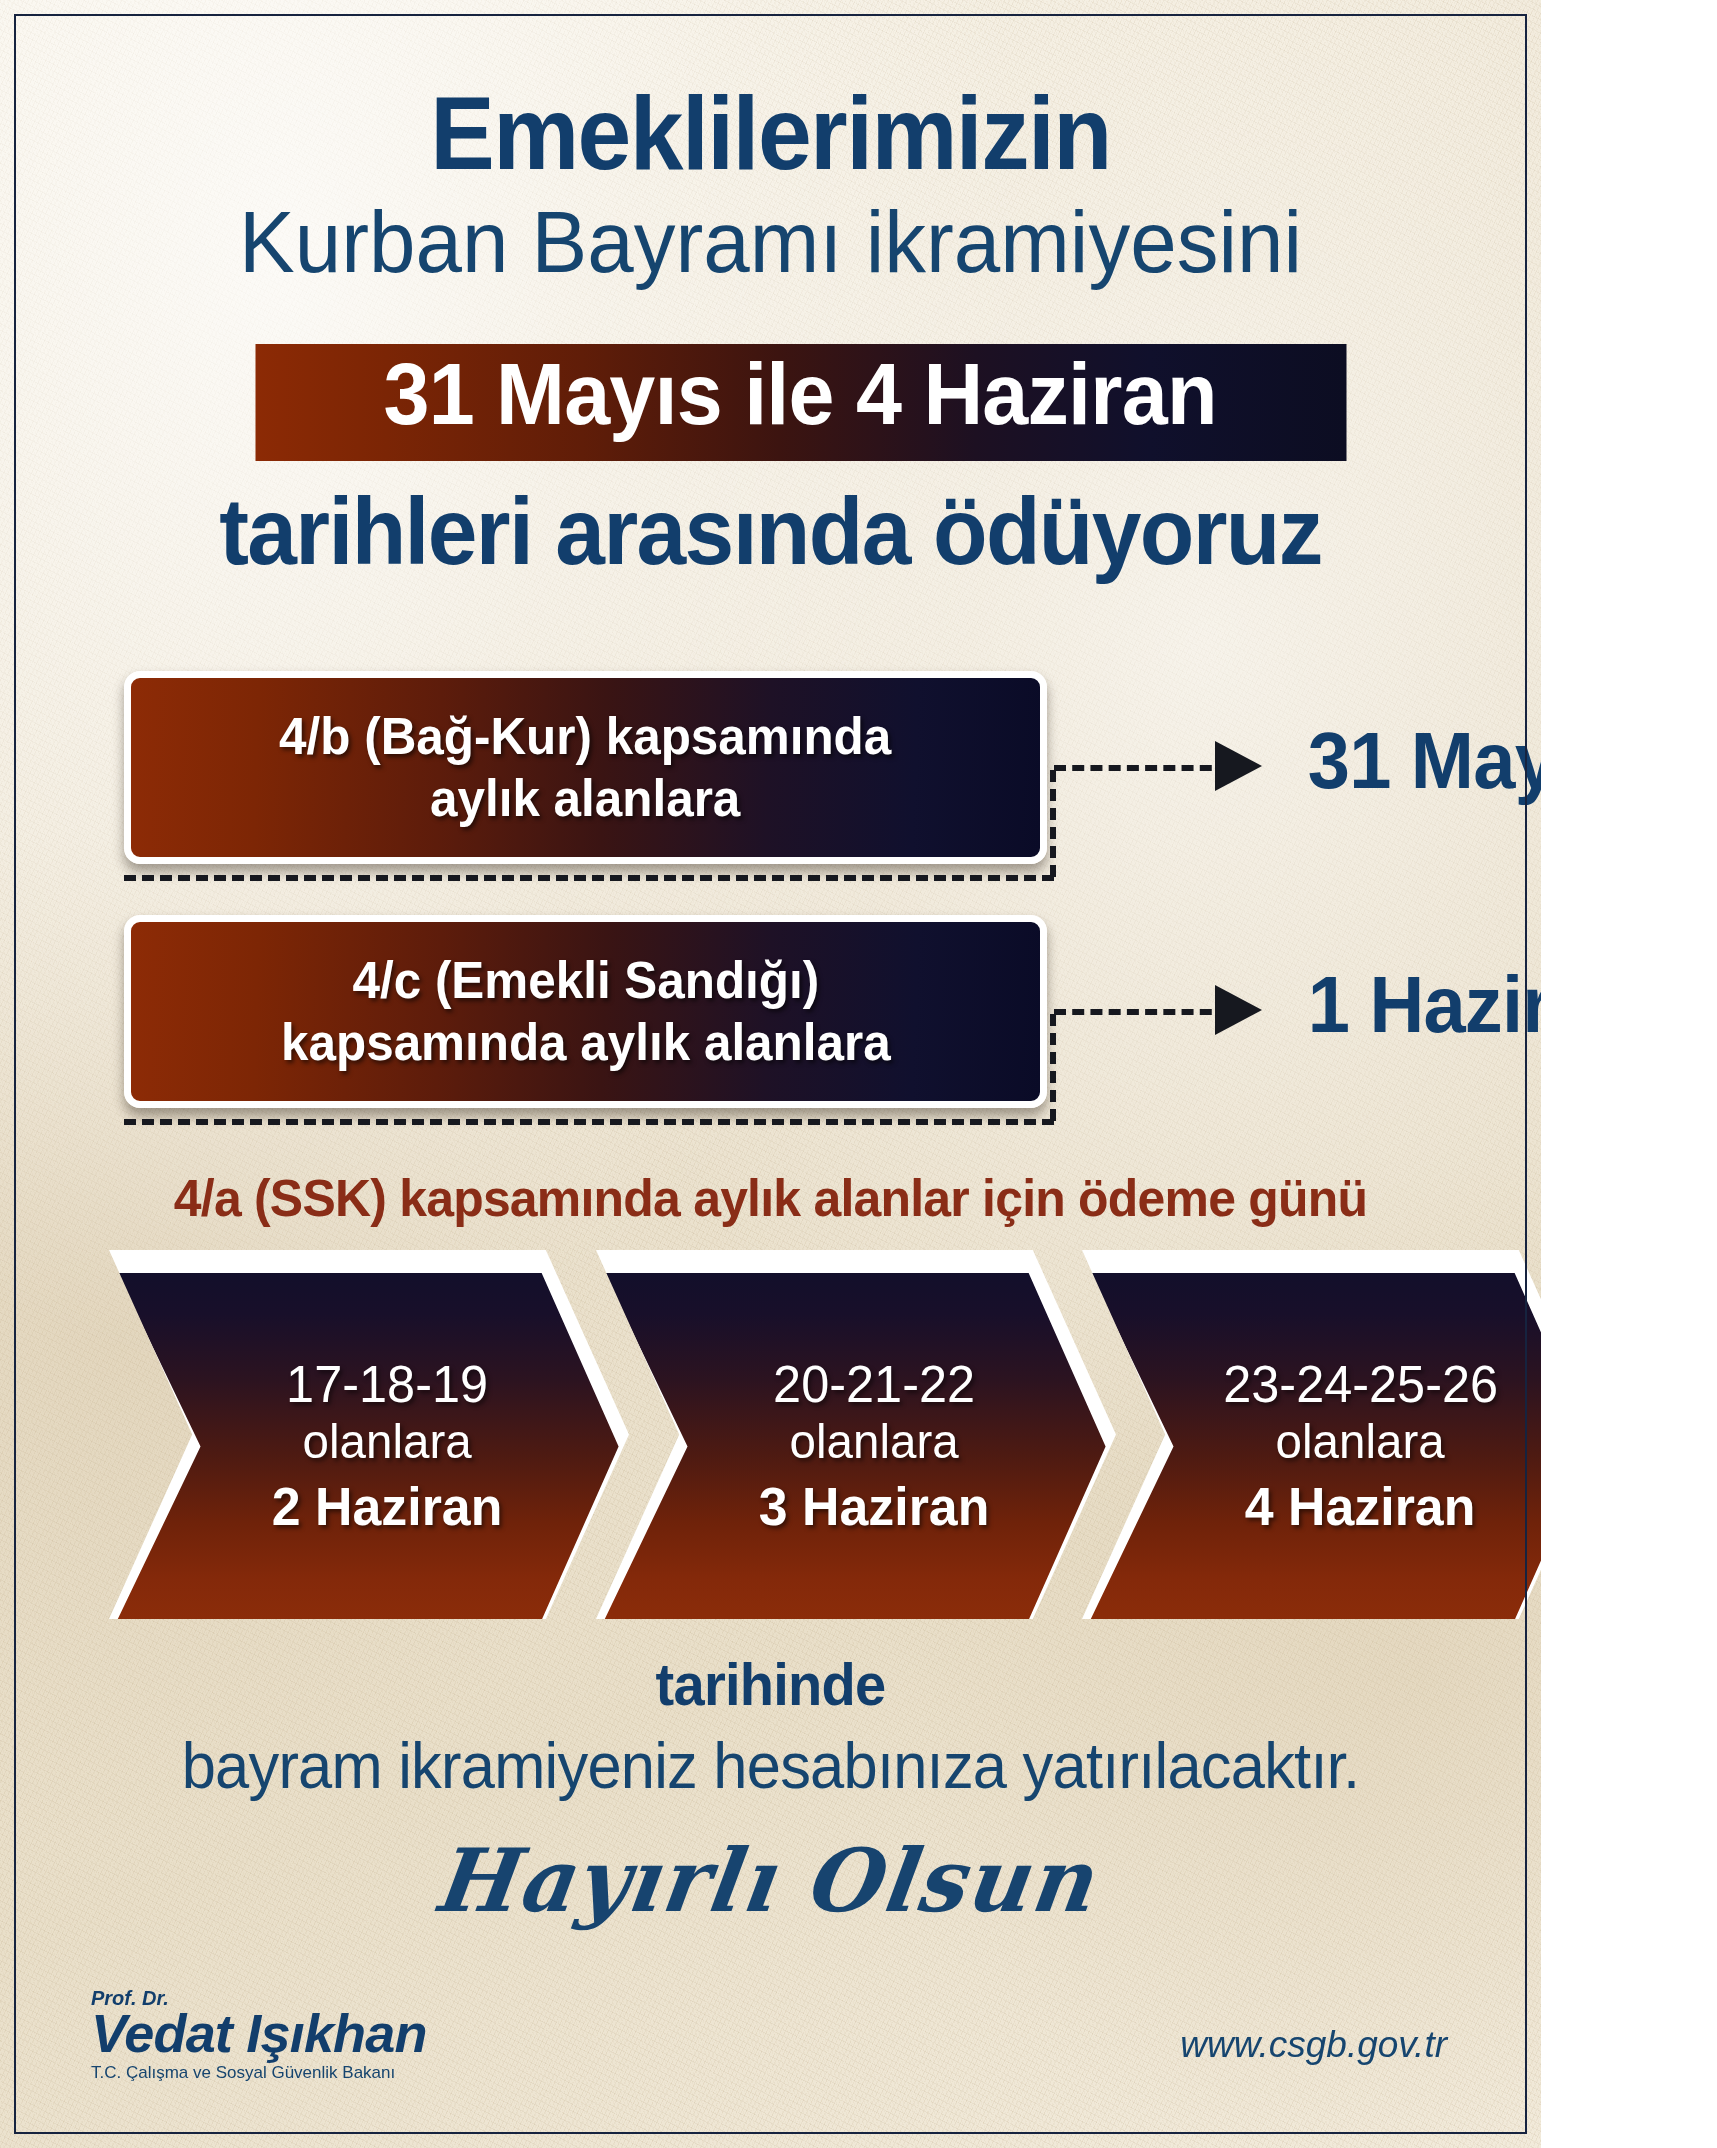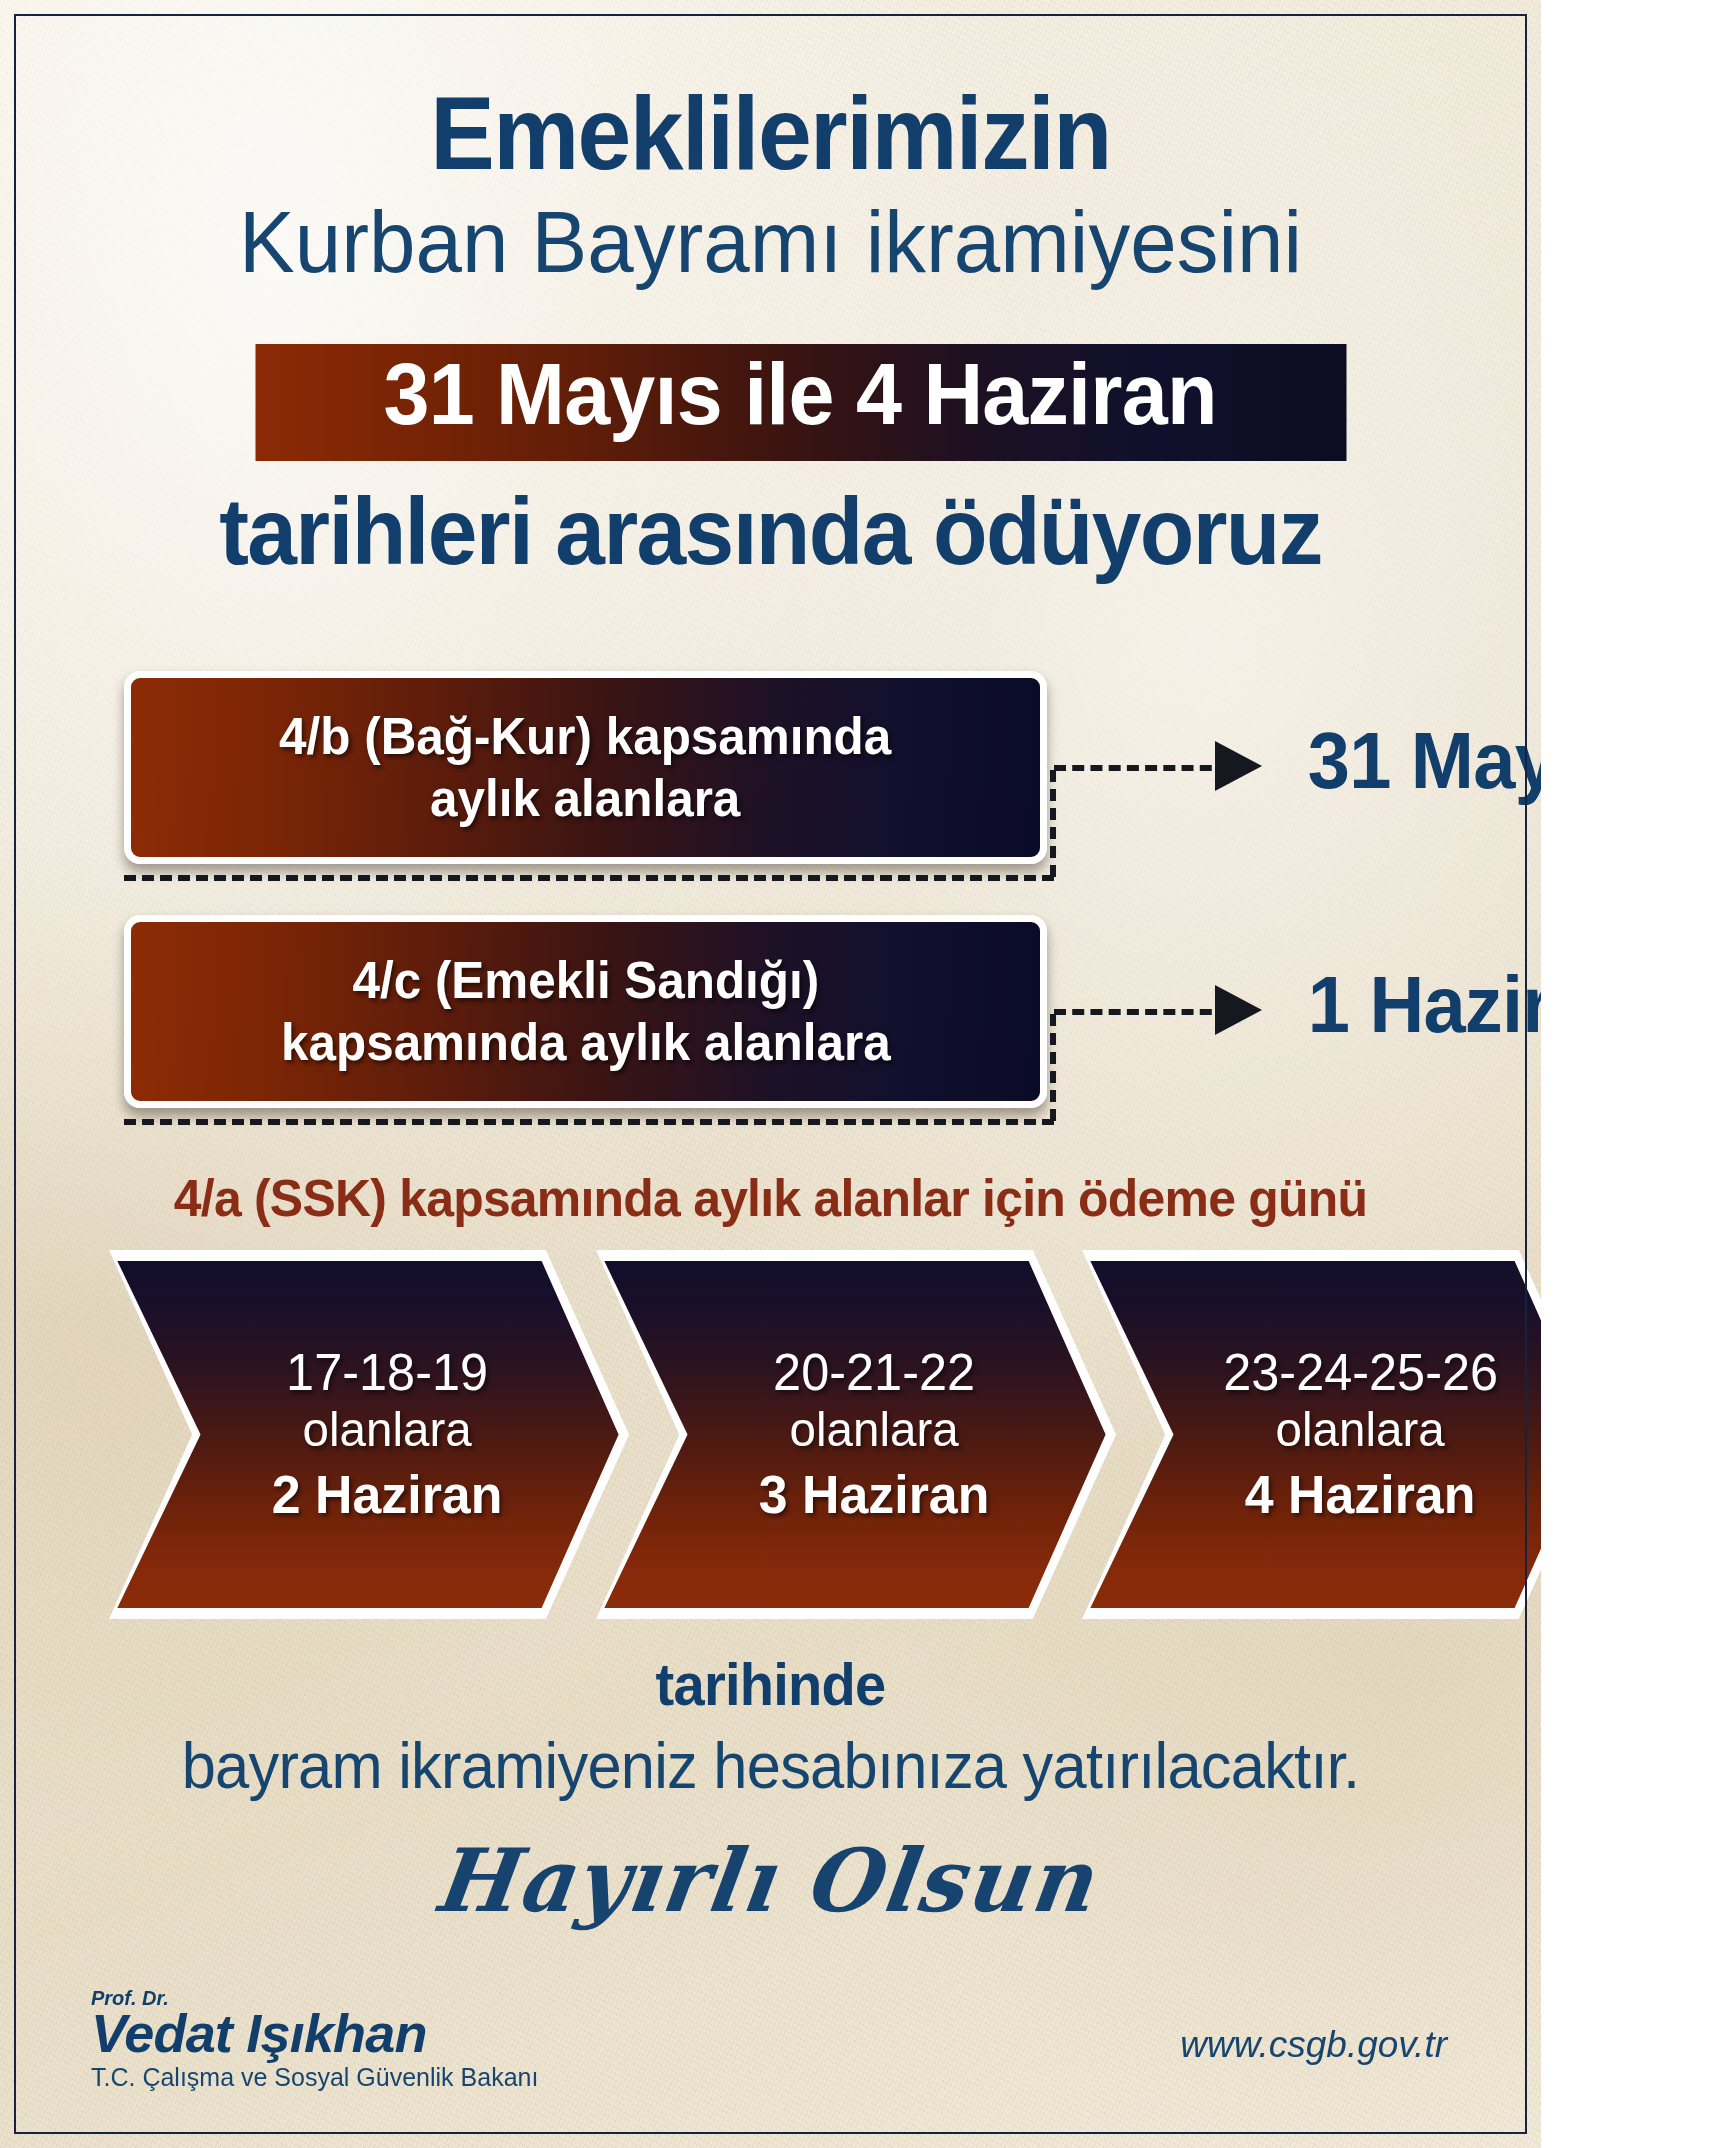--- a/index.html
+++ b/index.html
@@ -221,21 +221,21 @@
     top: 0;
     width: 520px;
     height: 369px;
     -webkit-clip-path: polygon(0 0, 84% 0, 100% 50%, 84% 100%, 0 100%, 16% 50%);
     clip-path: polygon(0 0, 84% 0, 100% 50%, 84% 100%, 0 100%, 16% 50%);
     background: #ffffff;
     filter: drop-shadow(5px 5.9px 7.6px rgba(40,30,20,0.42));
   }
   .chev-inner {
     position: absolute;
-    left: 0; top: 0;
+    left: 0; top: 12px;
     width: 100%; height: 100%;
     -webkit-clip-path: polygon(1.6% 3%, 83.2% 3%, 98% 50%, 83.2% 97%, 1.6% 97%, 17.6% 50%);
     clip-path: polygon(1.6% 3%, 83.2% 3%, 98% 50%, 83.2% 97%, 1.6% 97%, 17.6% 50%);
     background: linear-gradient(180deg,
        #110f2b 0%,
        #180f2a 14%,
        #2c1320 32%,
        #4d1a12 52%,
        #6e220a 70%,
        #84290a 86%,
@@ -333,21 +333,21 @@
   }
   .f-name {
     font-size: 54px;
     font-weight: 700;
     font-style: italic;
     color: #123e6c;
     letter-spacing: -0.8px;
     line-height: 1.04;
   }
   .f-role {
-    font-size: 25px;
+    font-size: 17px;
     font-weight: 400;
     color: #16456f;
     letter-spacing: 0px;
     margin-top: 1.7px;
   }
   .footer-url {
     position: absolute;
     right: 94px;
     top: 2024px;
     font-size: 37px;

